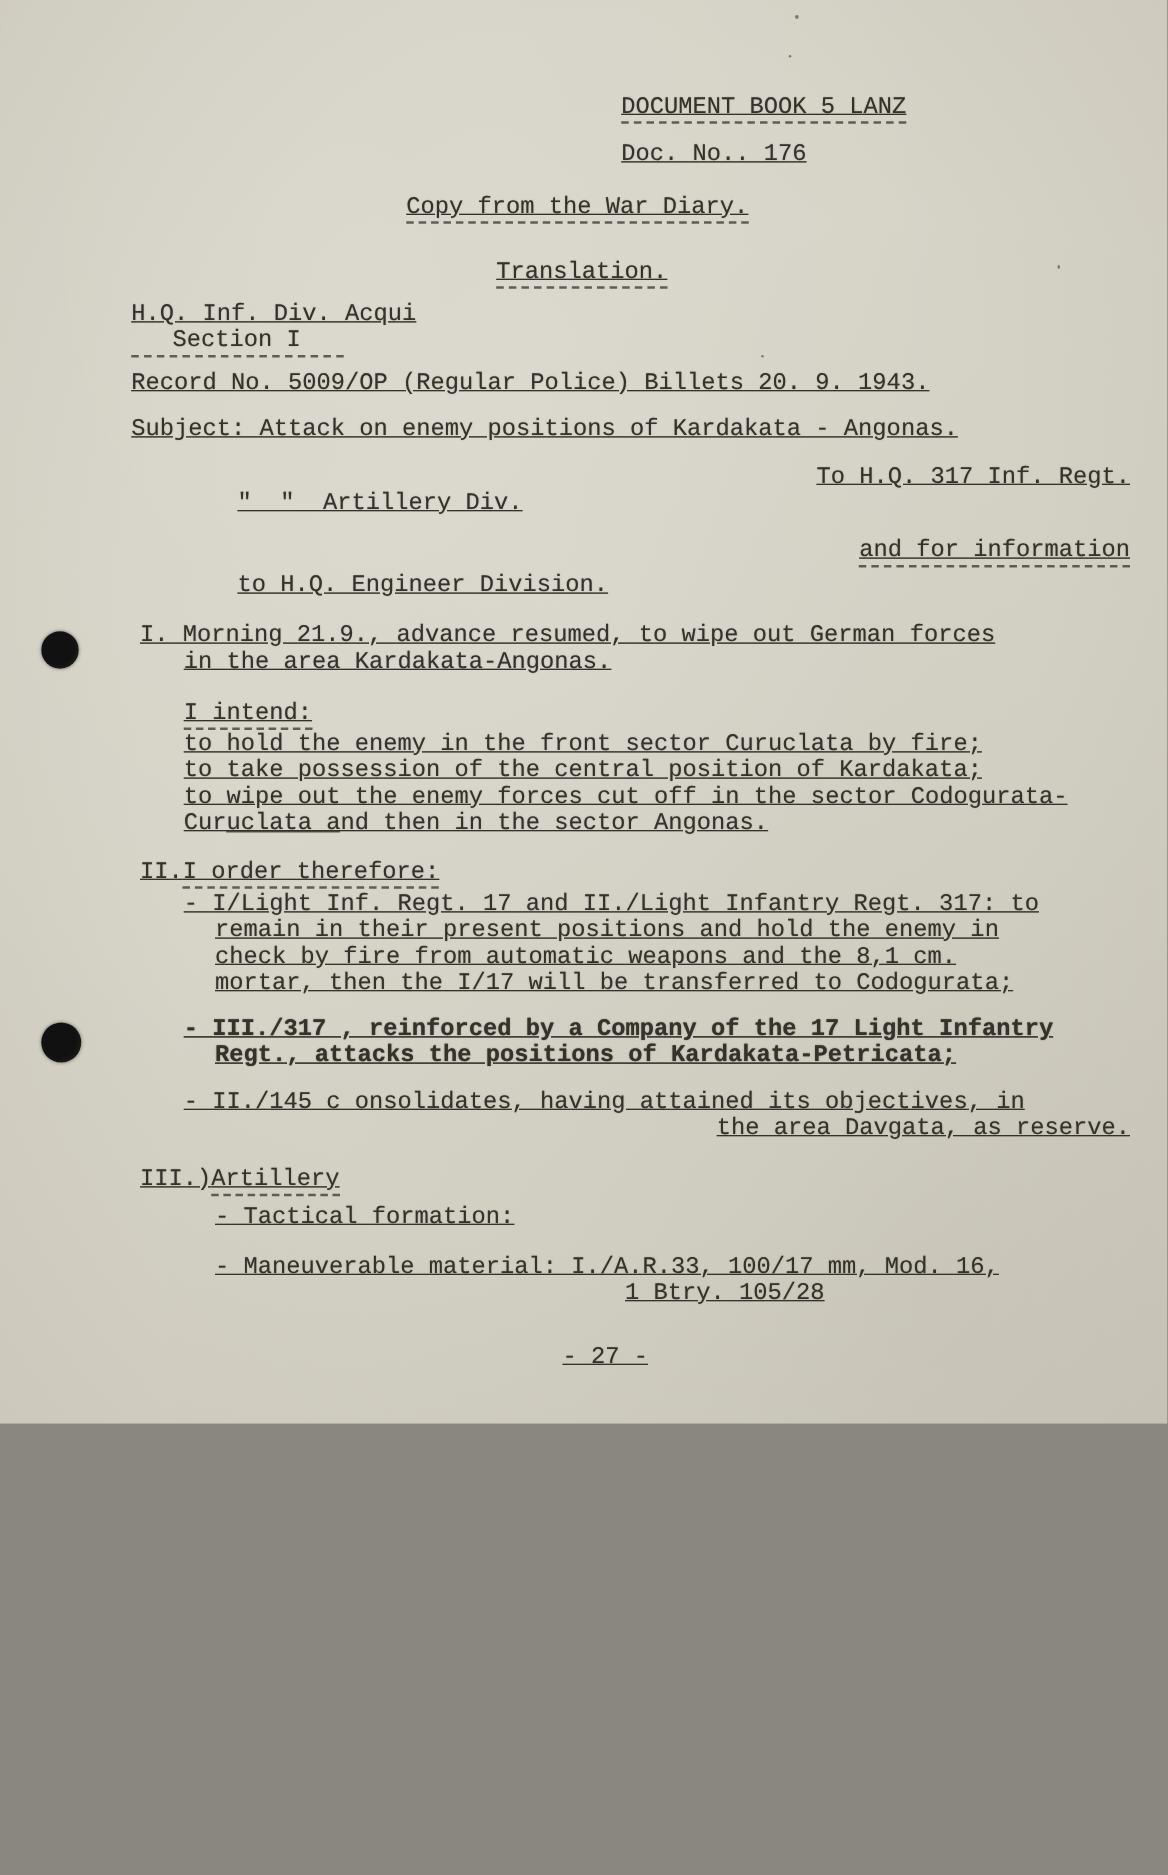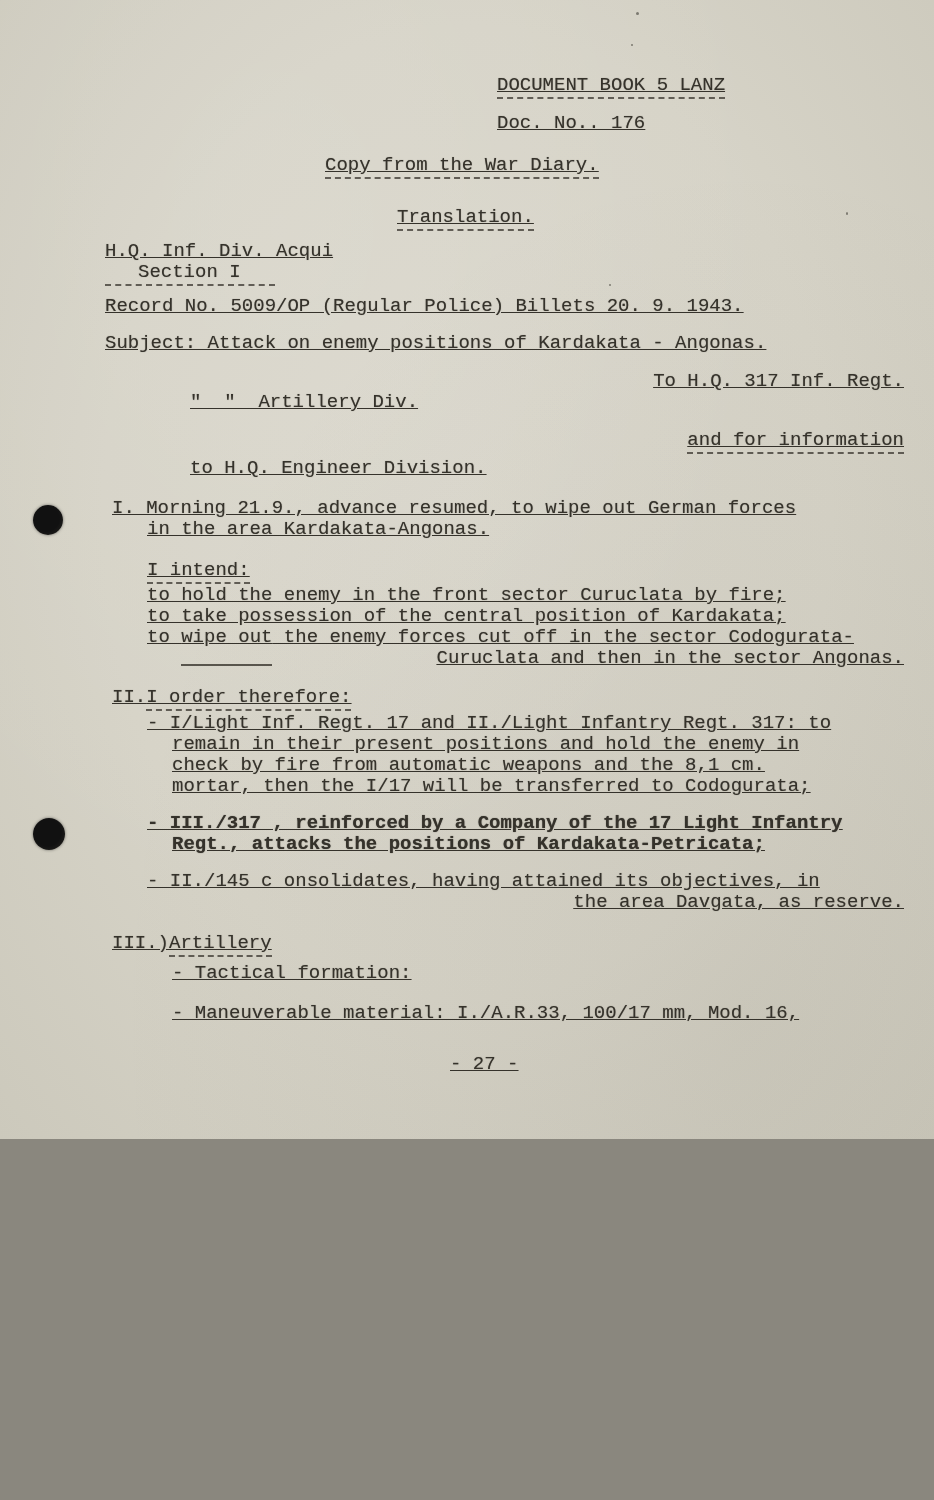--- a/index.html
+++ b/index.html
@@ -39,21 +39,21 @@
   .l-to1     { margin-left:44px; margin-top:17px;text-align:right; }
   .l-to2     { margin-left:85px; }
   .l-info-h  { margin-left:85px; margin-top:17px;text-align:right; }
   .l-info    { margin-left:85px; margin-top:7px; }
   .l-s1l1    { margin-left:7px;  margin-top:19px; }
   .l-s1l2    { margin-left:42px; }
   .l-intend-h{ margin-left:42px; margin-top:20px; }
   .l-intend1 { margin-left:42px; margin-top:4px; }
   .l-intend2 { margin-left:42px; }
   .l-intend3 { margin-left:42px; }
-  .l-intend4 { margin-left:42px;text-align:right; }
+  .l-intend4 { margin-left:42px; }
   .l-s2h     { margin-left:7px;  margin-top:18px; }
   .l-i1a     { margin-left:42px; margin-top:5px; }
   .l-i1b     { margin-left:67px; }
   .l-i1c     { margin-left:67px; }
   .l-i1d     { margin-left:67px; }
   .l-i2a     { margin-left:42px; margin-top:16px; }
   .l-i2b     { margin-left:67px; }
   .l-i3a     { margin-left:42px; margin-top:16px; }
   .l-i3b     { margin-left:67px;text-align:right; }
   .l-s3h     { margin-left:7px;  margin-top:20px; }
@@ -122,17 +122,18 @@
     <div class="line l-i1c">check by fire from automatic weapons and the 8,1 cm.</div>
     <div class="line l-i1d">mortar, then the I/17 will be transferred to Codogurata;</div>
     <div class="line l-i2a heavy">- III./317 , reinforced by a Company of the 17 Light Infantry</div>
     <div class="line l-i2b heavy">Regt., attacks the positions of Kardakata-Petricata;</div>
     <div class="line l-i3a">- II./145 c onsolidates, having attained its objectives, in</div>
     <div class="line l-i3b">the area Davgata, as reserve.</div>
 
     <div class="line l-s3h"><span>III.)</span><span class="u-dash">Artillery</span></div>
     <div class="line l-t1">- Tactical formation:</div>
     <div class="line l-m1">- Maneuverable material: I./A.R.33, 100/17 mm, Mod. 16,</div>
+    <div class="line l-m2">1 Btry. 105/28</div>
 
     <div class="line l-page">- 27 -</div>
 
   </div>
 </div>
 
 </body></html>

